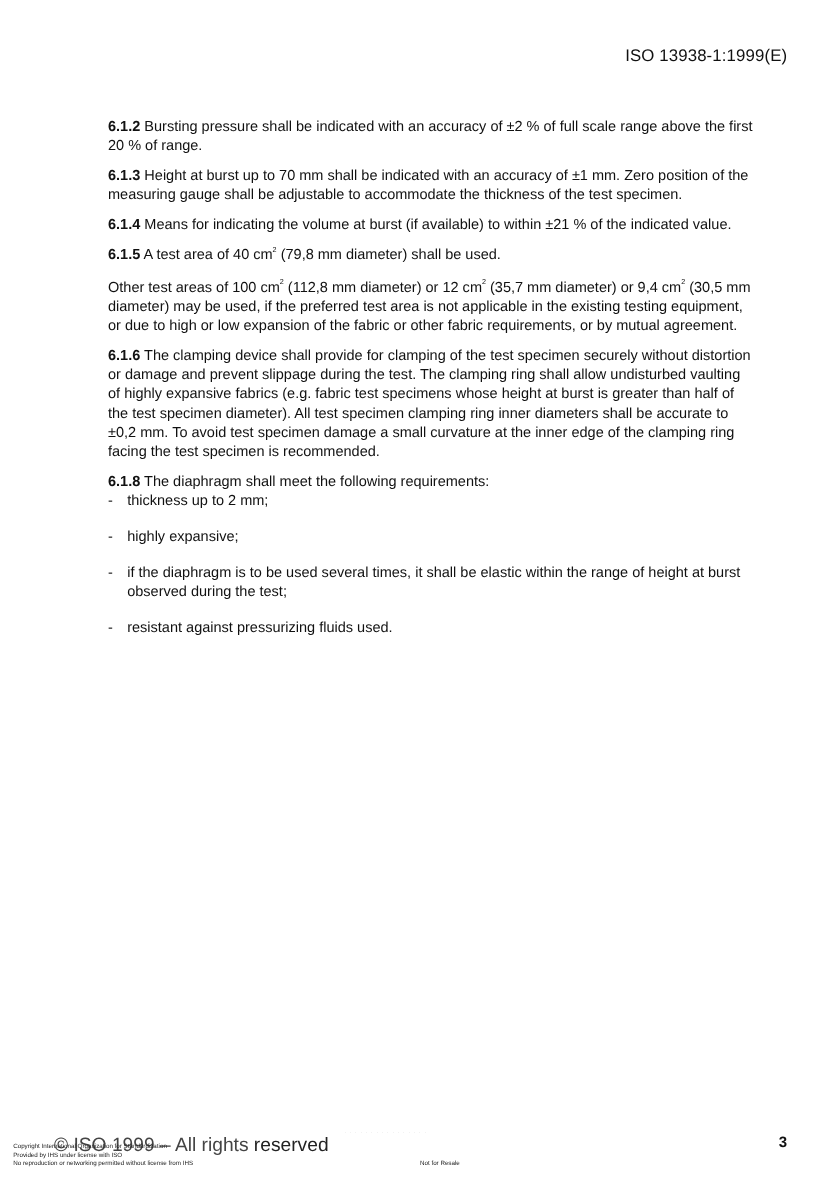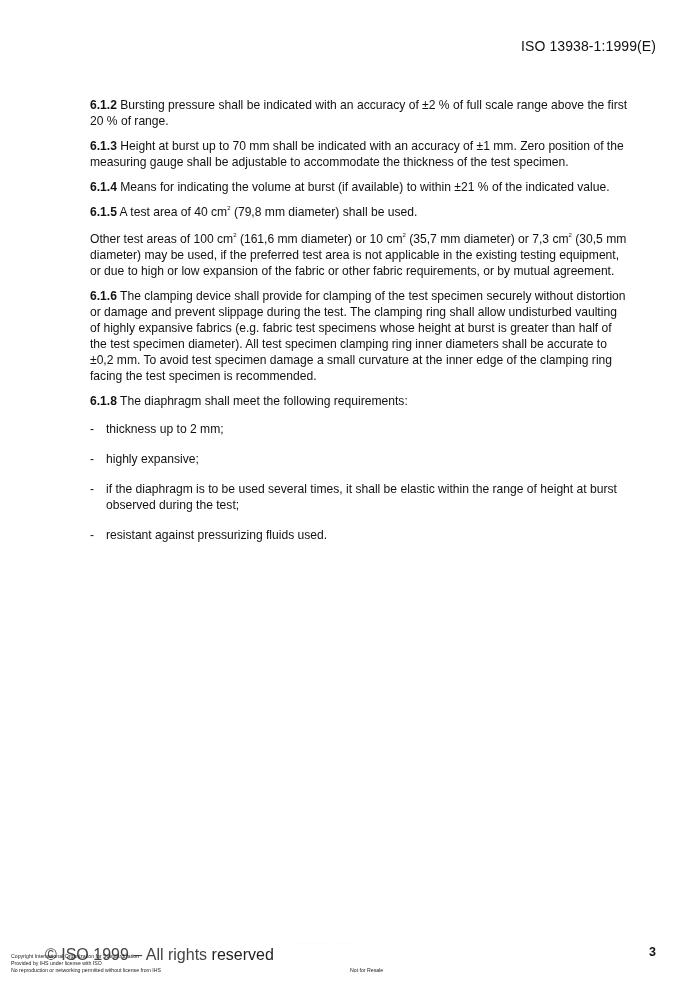--- a/index.html
+++ b/index.html
@@ -14,21 +14,21 @@
     .content {
       position: absolute; left: 90px; top: 97px; width: 540px;
       font-size: 12.1px; line-height: 16px;
     }
     .para { margin: 0 0 9px 0; }
     .para b { font-weight: bold; }
     sup { font-size: 6px; vertical-align: 6px; line-height: 0; }
     .list-item { position: relative; padding-left: 16px; margin: 0 0 14px 0; }
     .list-item .dash { position: absolute; left: 0; top: 0; }
     .para.p615 { margin-bottom: 11px; }
-    .para.p618 { margin-bottom: 12px; }
+    .para.p618 { margin-bottom: 0; }
 
     .footer-rights {
       position: absolute; left: 45px; top: 946px;
       font-size: 16px; color: #222;
     }
     .footer-rights .faint { color: #444; }
     .copyright {
       position: absolute; left: 11px; top: 953px;
       font-size: 5.2px; line-height: 7.2px; color: #222;
     }
@@ -61,21 +61,21 @@
   </p>
   <p class="para">
     <b>6.1.4</b>
     <span>Means for indicating the volume at burst (if available) to within ±21 % of the indicated value.</span>
   </p>
   <p class="para p615">
     <b>6.1.5</b>
     <span>A test area of 40 cm</span><sup>2</sup><span> (79,8 mm diameter) shall be used.</span>
   </p>
   <p class="para">
-    <span>Other test areas of 100 cm</span><sup>2</sup><span> (161,6 mm diameter) or 10 cm</span><sup>2</sup><span> (35,7 mm diameter) or 7,3 cm</span><sup>2</sup><span> (30,5 mm diameter) may be used, if the preferred test area is not applicable in the existing testing equipment, or due to high or low expansion of the fabric or other fabric requirements, or by mutual agreement.</span>
+    <span>Other test areas of 100 cm</span><sup>2</sup><span> (112,8 mm diameter) or 12 cm</span><sup>2</sup><span> (35,7 mm diameter) or 9,4 cm</span><sup>2</sup><span> (30,5 mm diameter) may be used, if the preferred test area is not applicable in the existing testing equipment, or due to high or low expansion of the fabric or other fabric requirements, or by mutual agreement.</span>
   </p>
   <p class="para">
     <b>6.1.6</b>
     <span>The clamping device shall provide for clamping of the test specimen securely without distortion or damage and prevent slippage during the test. The clamping ring shall allow undisturbed vaulting of highly expansive fabrics (e.g. fabric test specimens whose height at burst is greater than half of the test specimen diameter). All test specimen clamping ring inner diameters shall be accurate to ±0,2 mm. To avoid test specimen damage a small curvature at the inner edge of the clamping ring facing the test specimen is recommended.</span>
   </p>
   <p class="para p618">
     <b>6.1.8</b>
     <span>The diaphragm shall meet the following requirements:</span>
   </p>
 

